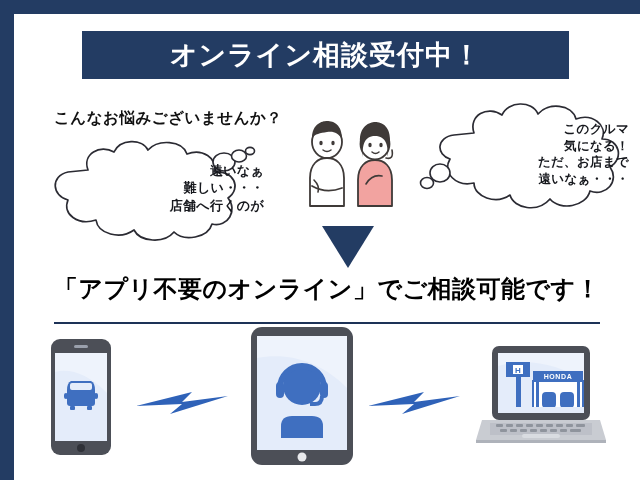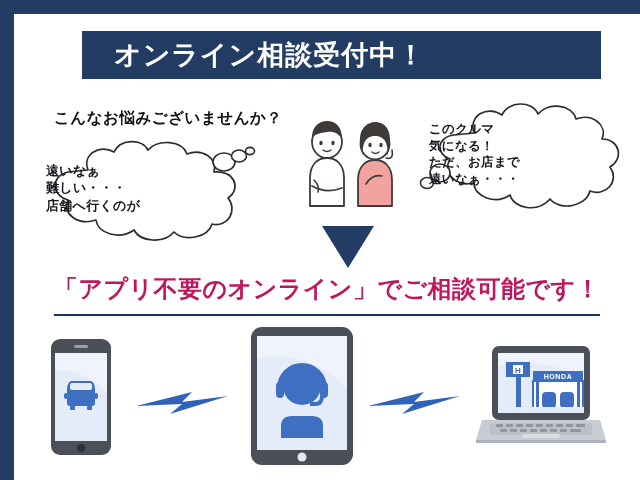--- a/index.html
+++ b/index.html
@@ -19,21 +19,21 @@
     position:absolute;left:7px;top:7px;
     width:626px;height:466px;
     background:#ffffff;
     overflow:hidden;
   }
 
   
   .banner{
     position:absolute;left:68px;top:17px;width:487px;height:48px;
     background:#233c63;
-    display:flex;align-items:center;padding-left:32px;
+    display:flex;align-items:center;justify-content:center;
   }
   .banner-text{
     color:#ffffff;
     font-size:27px;
     font-weight:bold;
     letter-spacing:1px;
     white-space:nowrap;
     line-height:1;
   }
 
@@ -42,21 +42,21 @@
     position:absolute;left:40px;top:94px;
     font-size:15.5px;font-weight:bold;color:#111111;
     letter-spacing:0.5px;white-space:nowrap;
   }
 
   
   .bubble{position:absolute;}
   .bubble svg{display:block;overflow:visible;}
   .bubble .txt{
     position:absolute;left:0;top:0;width:100%;height:100%;
-    display:flex;flex-direction:column;align-items:flex-start;justify-content:center;
+    display:flex;flex-direction:column;align-items:flex-end;justify-content:center;
     pointer-events:none;
   }
   .bubble .txt span{
     font-size:13px;font-weight:bold;color:#16181d;
     line-height:1.32;white-space:nowrap;letter-spacing:0.3px;
   }
   #bubble-left{left:28px;top:126px;width:218px;height:104px;}
   #bubble-left .txt{transform:translate(4px,-4px);}
   #bubble-right{left:412px;top:85px;width:200px;height:122px;}
   #bubble-right .txt{transform:translate(3px,-6px);}
@@ -75,24 +75,24 @@
     border-top:42px solid #233c63;
   }
 
   
   .headline{
     position:absolute;left:0;top:262px;width:626px;
     text-align:center;
   }
   .headline-inner{
     display:inline-block;
-    font-size:24px;font-weight:bold;color:#be185d;
+    font-size:24px;font-weight:bold;color:#000000;
     letter-spacing:0.5px;white-space:nowrap;
     border-bottom:2.5px solid #1d3257;
-    padding-bottom:12px;
+    padding-bottom:20px;
     line-height:1.1;
   }
 
   
   .devices{
     position:absolute;left:0;top:312px;width:626px;height:148px;
   }
   .dev{position:absolute;}
   .dev svg{display:block;}
   #dev-phone{left:36px;top:12px;}

